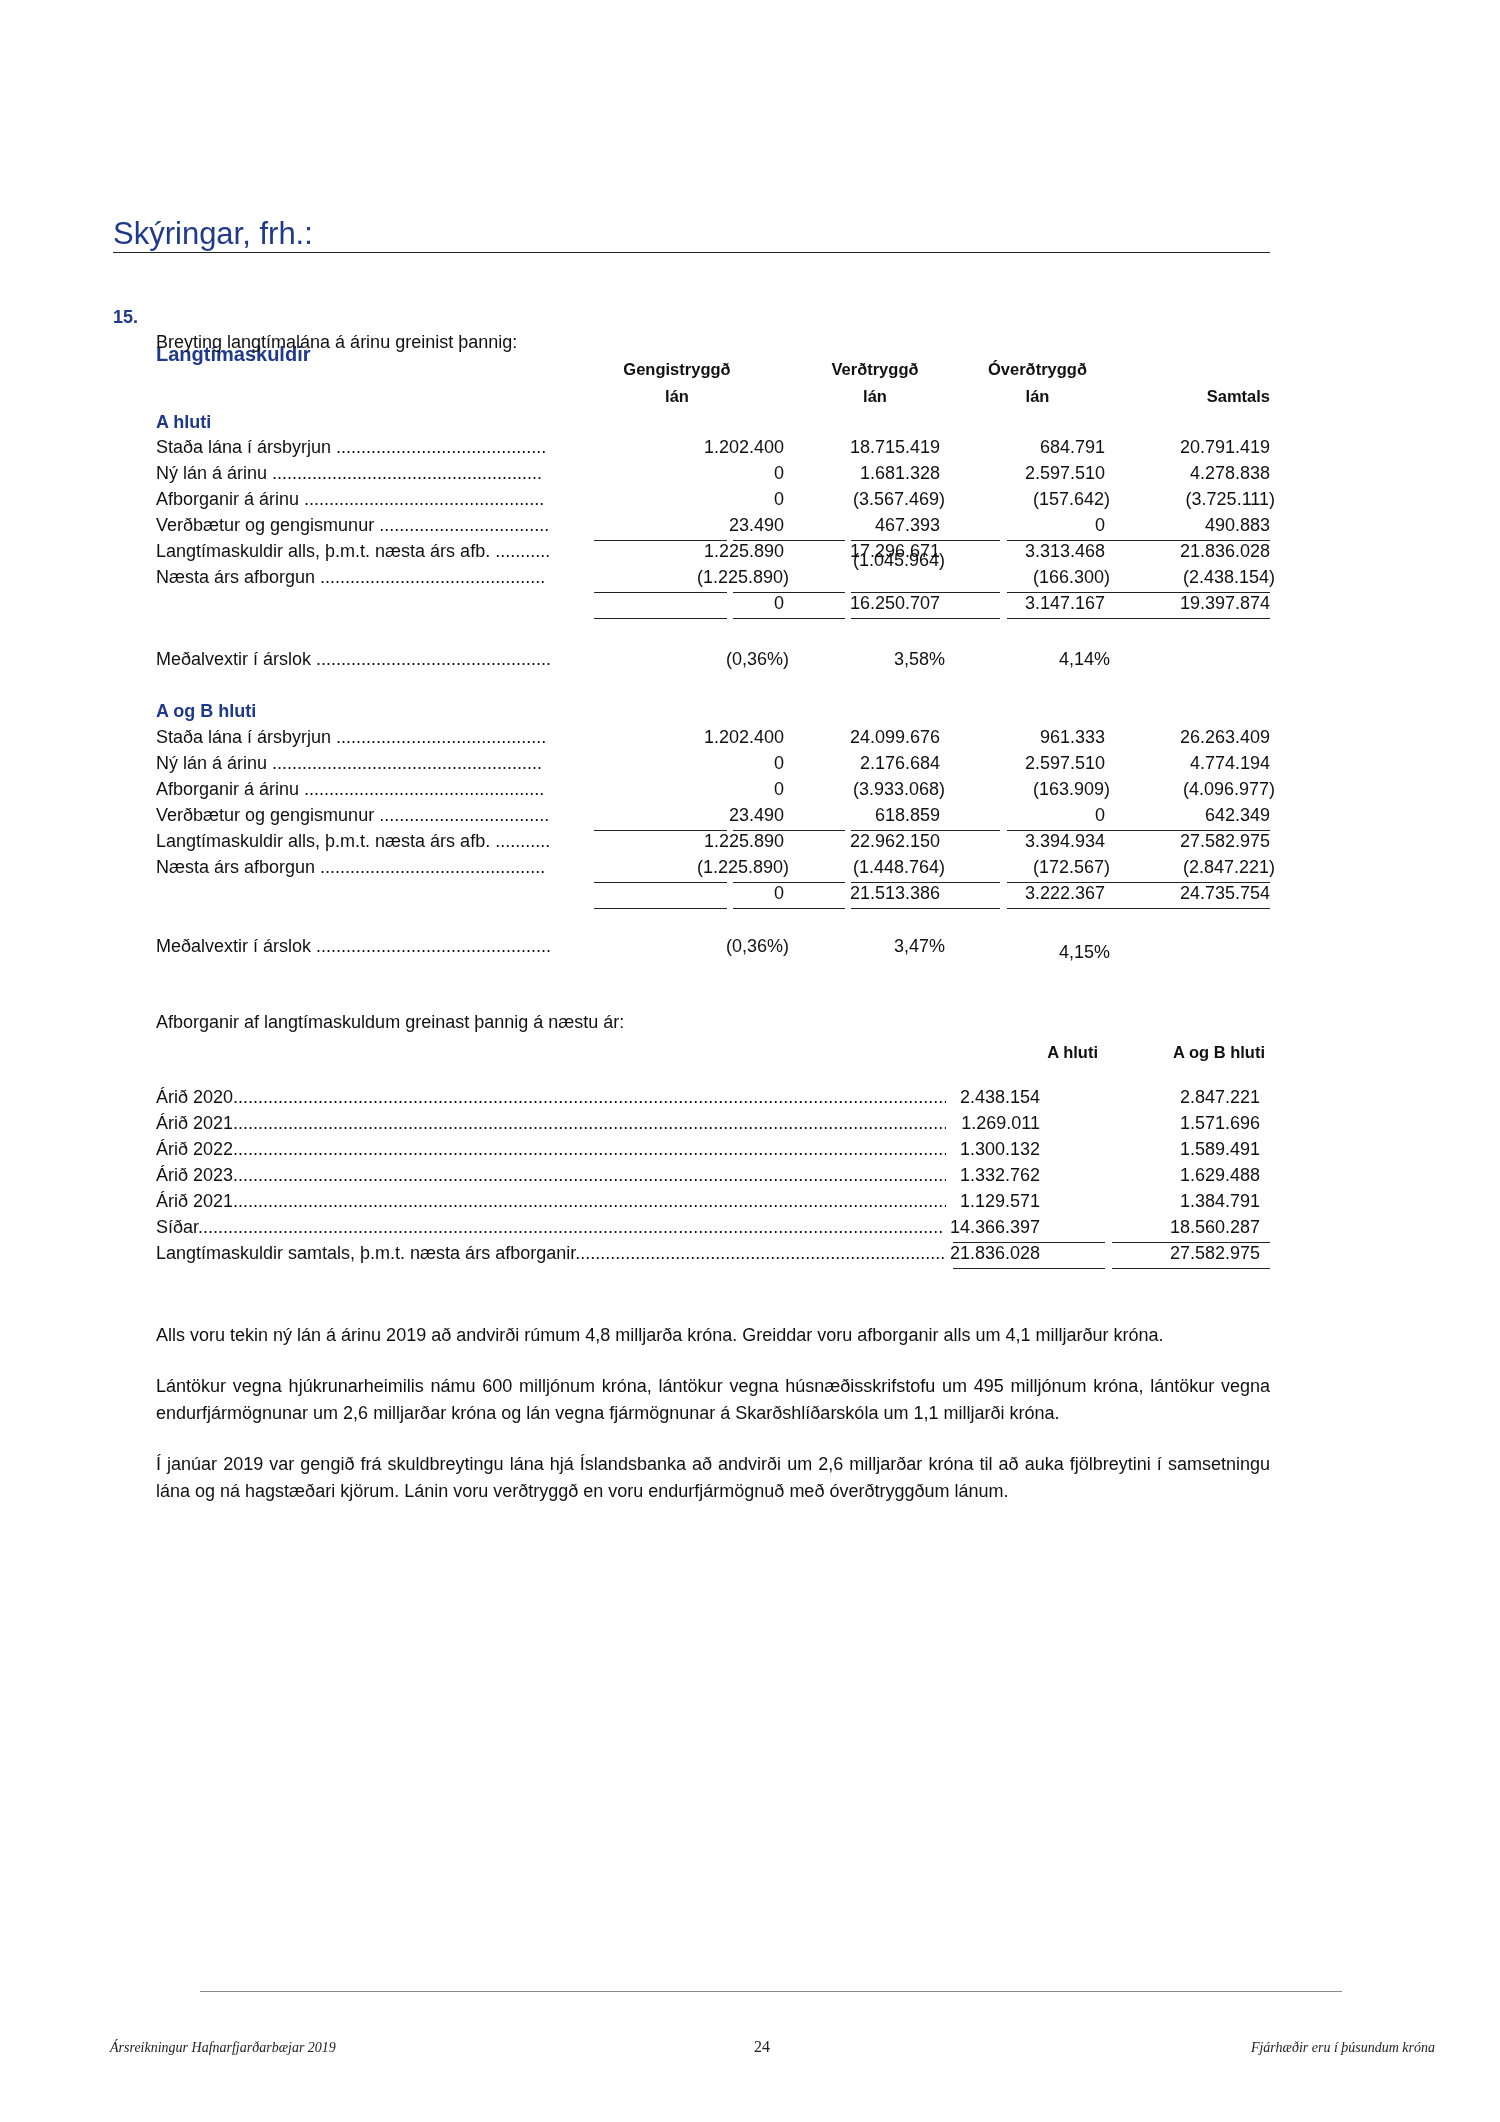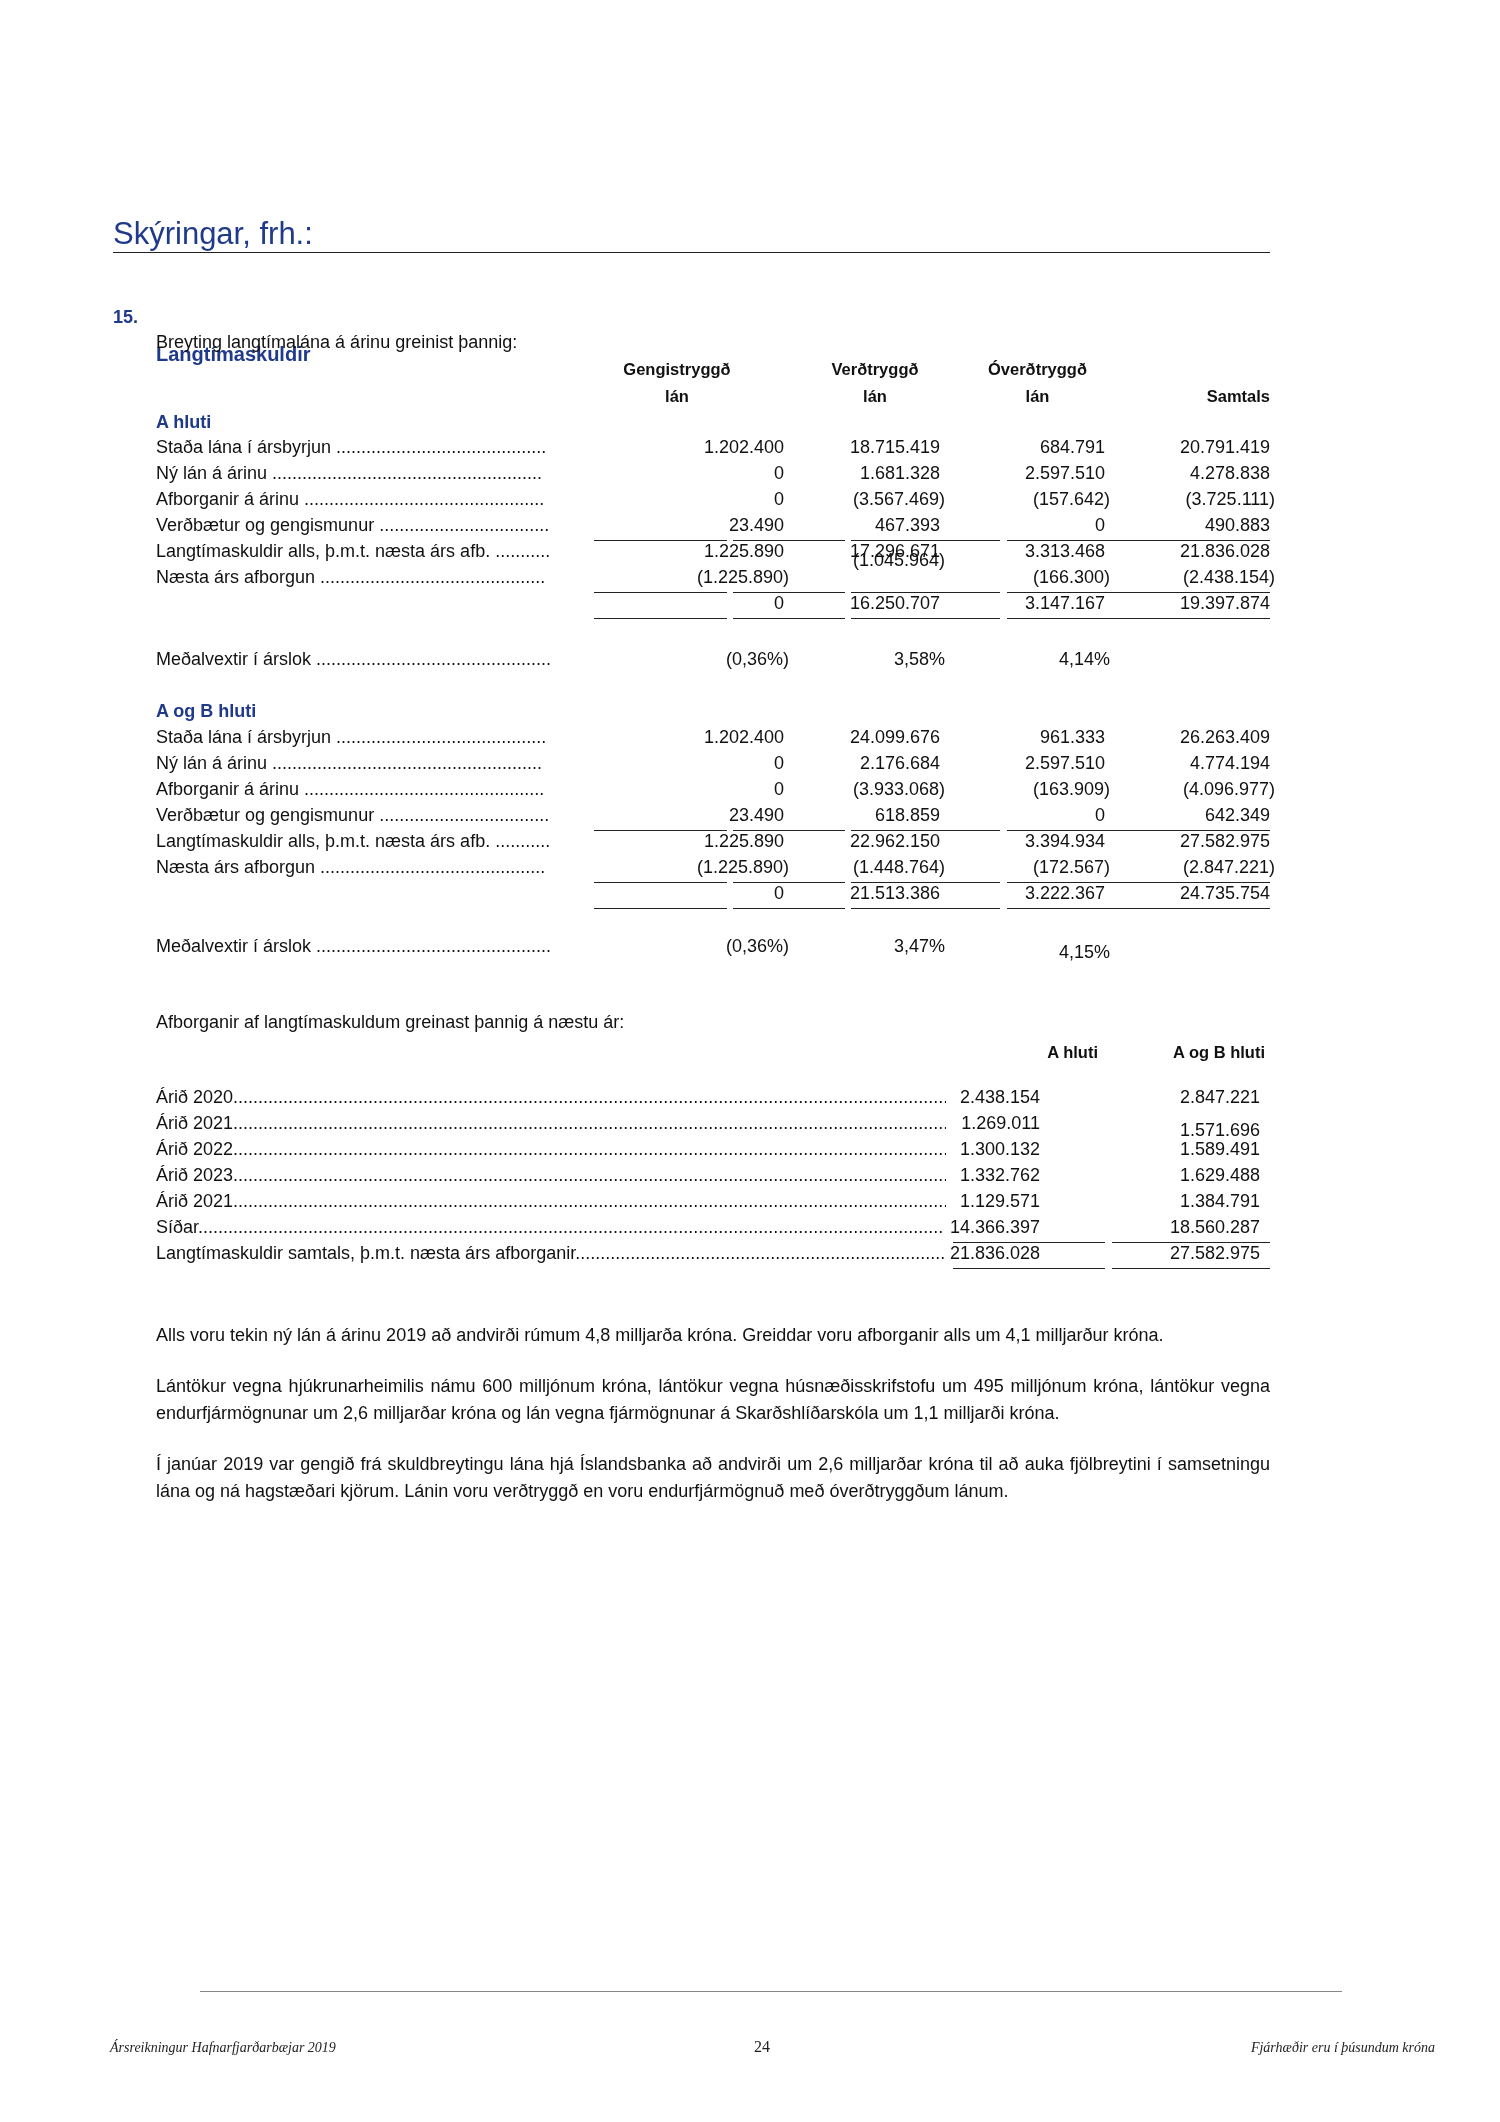--- a/index.html
+++ b/index.html
@@ -196,21 +196,21 @@
 <div class="abs colhead" style="left:1000px;top:1043px;width:98px;text-align:right;">A hluti</div>
 <div class="abs colhead" style="left:1120px;top:1043px;width:145px;text-align:right;">A og B hluti</div>
 
 <div>
   <div class="abs mat-label" style="top:1087px;"><span>Árið 2020</span><span class="dots">..................................................................................................................................................</span></div>
   <div class="abs num m1" style="top:1087px;">2.438.154</div>
   <div class="abs num m2" style="top:1087px;">2.847.221</div>
 
   <div class="abs mat-label" style="top:1113px;"><span>Árið 2021</span><span class="dots">..................................................................................................................................................</span></div>
   <div class="abs num m1" style="top:1113px;">1.269.011</div>
-  <div class="abs num m2" style="top:1113px;margin-top:7px;">1.571.696</div>
+  <div class="abs num m2" style="top:1113px;">1.571.696</div>
 
   <div class="abs mat-label" style="top:1139px;"><span>Árið 2022</span><span class="dots">..................................................................................................................................................</span></div>
   <div class="abs num m1" style="top:1139px;">1.300.132</div>
   <div class="abs num m2" style="top:1139px;">1.589.491</div>
 
   <div class="abs mat-label" style="top:1165px;"><span>Árið 2023</span><span class="dots">..................................................................................................................................................</span></div>
   <div class="abs num m1" style="top:1165px;">1.332.762</div>
   <div class="abs num m2" style="top:1165px;">1.629.488</div>
 
   <div class="abs mat-label" style="top:1191px;"><span>Árið 2021</span><span class="dots">..................................................................................................................................................</span></div>

